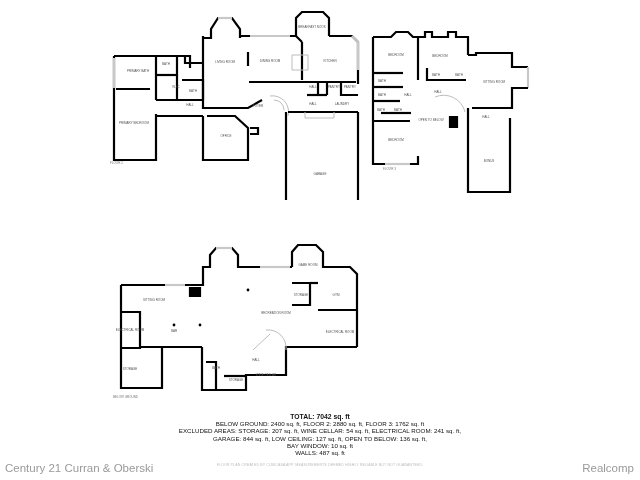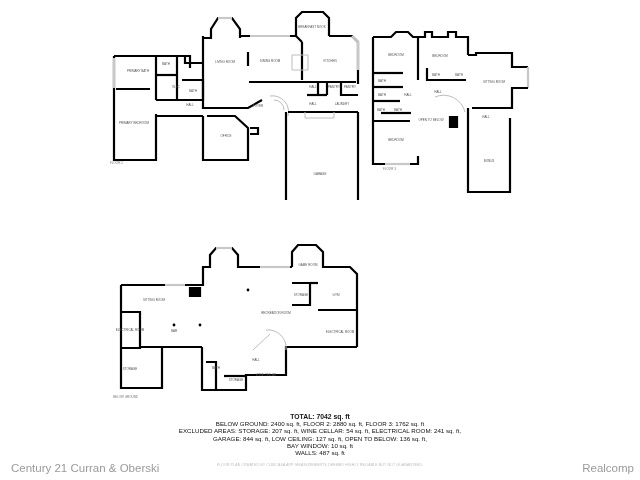--- a/index.html
+++ b/index.html
@@ -6,21 +6,21 @@
   body{width:640px;height:480px;position:relative;overflow:hidden;font-family:"Liberation Sans",sans-serif;color:#000;}
   .plan{position:absolute;left:0;top:0;width:640px;height:480px;}
   .wall{stroke:#000;stroke-width:2.2;fill:none;stroke-linejoin:miter;}
   .thin{stroke:#bdbdbd;stroke-width:1;fill:none;}
   .win{stroke:#c8c8c8;stroke-width:2.2;fill:none;}
   .room-label{font-family:"Liberation Sans",sans-serif;font-size:3px;fill:#555;text-anchor:middle;}
   .floor-label{font-family:"Liberation Sans",sans-serif;font-size:3px;fill:#777;}
   .summary{position:absolute;left:0;width:640px;text-align:center;font-size:6.2px;line-height:7.2px;color:#111;top:413px;}
   .summary .total{font-weight:bold;font-size:6.8px;}
   .disclaimer{position:absolute;left:0;width:640px;top:463px;text-align:center;font-size:3.6px;color:#bdbdbd;letter-spacing:0.1px;}
-  .brand-left{position:absolute;left:11px;top:462px;font-size:11.5px;color:#9a9a9a;}
+  .brand-left{position:absolute;left:5px;top:462px;font-size:11.5px;color:#9a9a9a;}
   .brand-right{position:absolute;right:6px;top:462px;font-size:11.5px;color:#9a9a9a;}
 </style>
 </head>
 <body>
 
 <svg class="plan" viewBox="0 0 640 480" xmlns="http://www.w3.org/2000/svg">
 
   <g>
 
     <path class="wall" d="M114 56 L114 160 L156 160 L156 114"></path>

